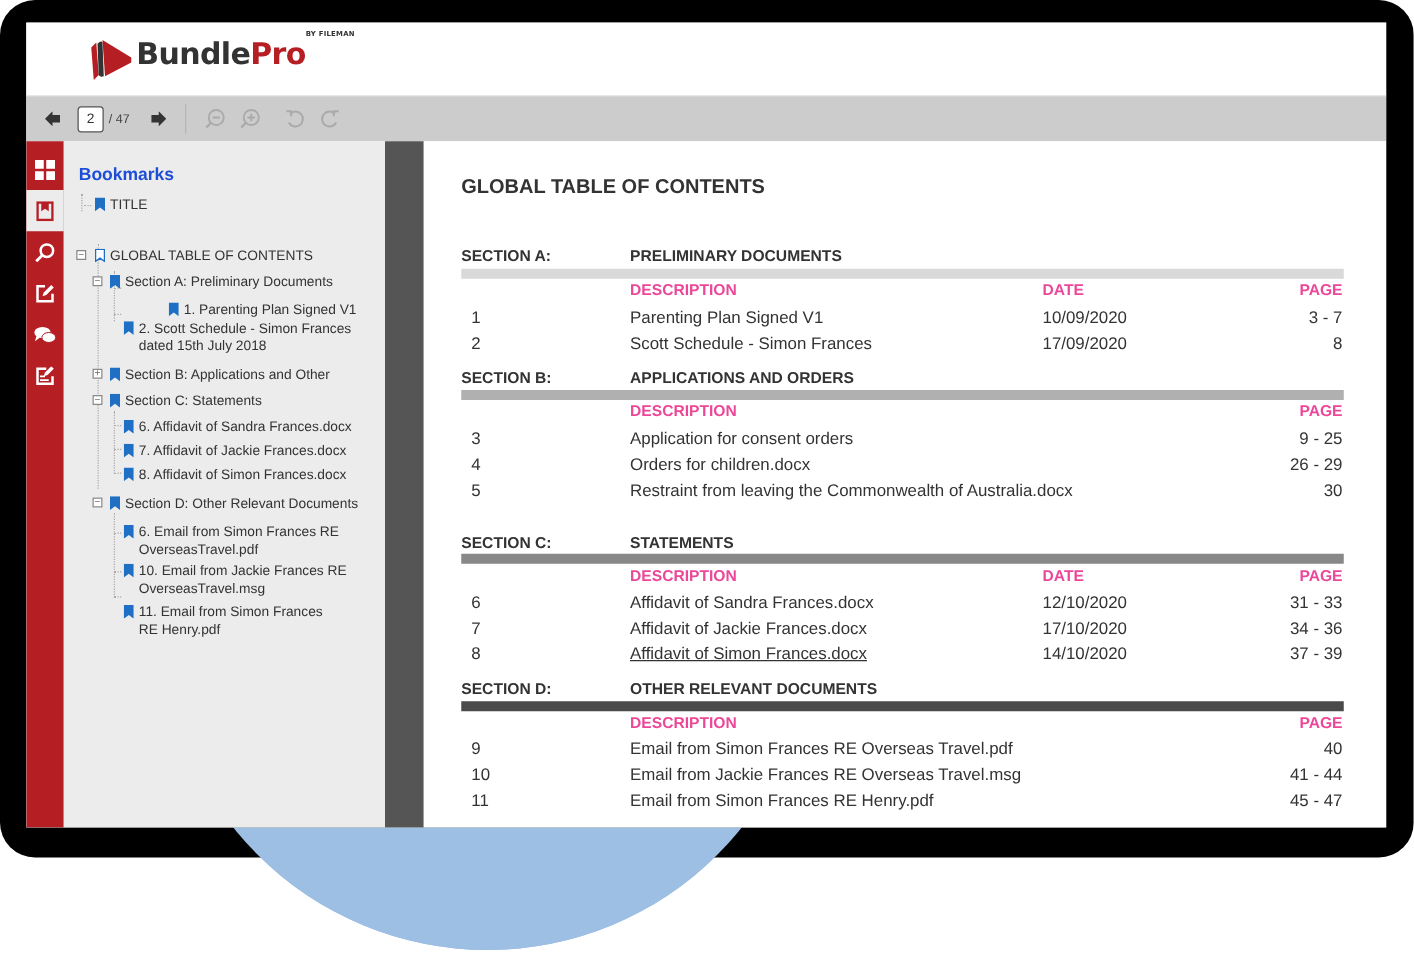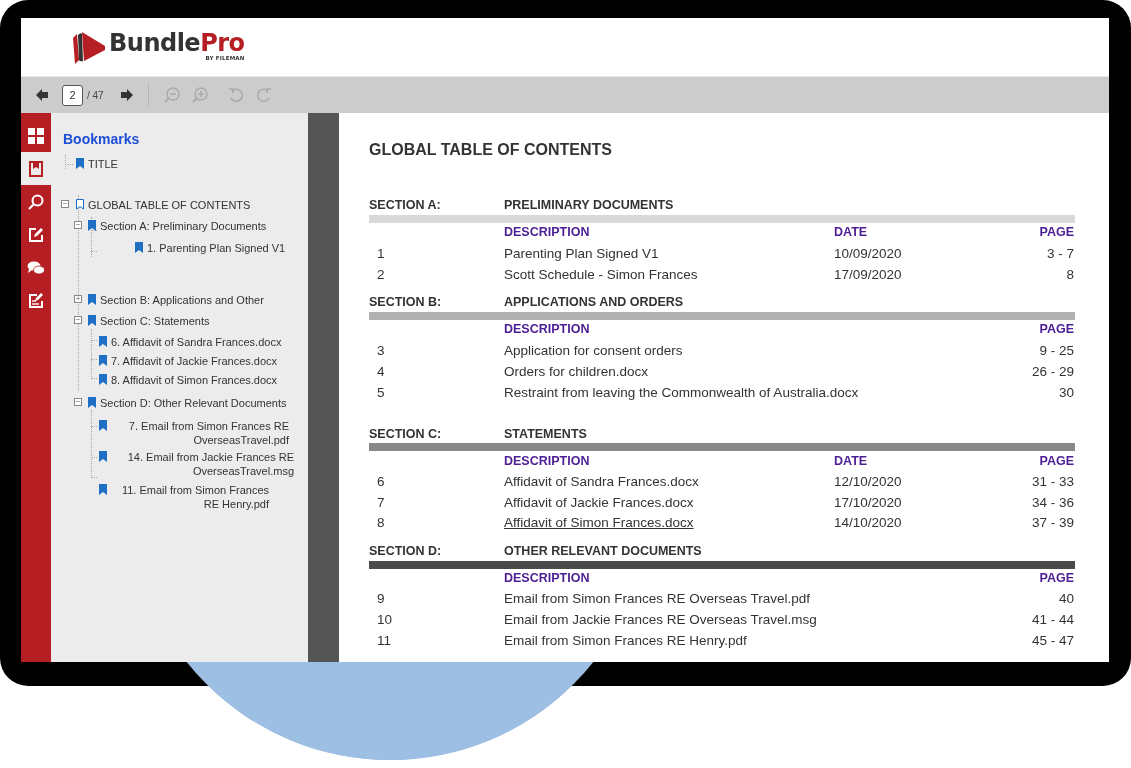--- a/index.html
+++ b/index.html
@@ -21,21 +21,21 @@
   }
   .screen {
     position: absolute; left: 21px; top: 18px; width: 1088px; height: 644px;
     background: #fff; overflow: hidden;
   }
 
   
   .app-header { position: absolute; left: 0; top: 0; width: 100%; height: 59px; background: #fff; border-bottom: 1px solid #e6e6e6; }
   .logo { position: absolute; left: 48px; top: 10px; height: 42px; display: flex; align-items: flex-start; }
   .logo svg { display: block; }
-  .logo-text { display: flex; flex-direction: column; margin-left: 2px; }
+  .logo-text { display: flex; margin-left: 2px; }
   .logo-word { font-family: "DejaVu Sans", sans-serif; font-weight: bold; font-size: 24px; letter-spacing: -0.5px; line-height: 30px; }
   .logo-word .b { color: #333; }
   .logo-word .p { color: #b51f24; }
   .logo-sub { font-family: "DejaVu Sans", sans-serif; font-weight: bold; font-size: 5.5px; color: #333; text-align: right; margin-top: -3px; letter-spacing: 0.2px; }
 
   
   .toolbar { position: absolute; left: 0; top: 59px; width: 100%; height: 36px; background: #cccccc; display: flex; align-items: center; }
   .tb-btn { display: flex; align-items: center; justify-content: center; cursor: pointer; }
   .tb-prev { margin-left: 14px; width: 14px; height: 14px; }
   .page-input { margin-left: 13px; width: 21px; height: 21px; border: 1px solid #555; border-radius: 3px; background: #fff; font-size: 11px; text-align: center; line-height: 19px; color: #333; }
@@ -52,36 +52,36 @@
   .left-rail { position: absolute; left: 0; top: 95px; width: 30px; height: 549px; background: #b51f24; }
   .rail-item { width: 30px; height: 33px; display: flex; align-items: center; justify-content: center; cursor: pointer; }
   .rail-item.active { background: #ececec; }
 
   
   .bookmarks { position: absolute; left: 30px; top: 95px; width: 257px; height: 549px; background: #ececec; }
   .bm-title { position: absolute; left: 12px; top: 18px; font-weight: bold; font-size: 14px; color: #1d4ed8; }
   .bm-tree { position: absolute; left: 0; top: 0; width: 100%; height: 100%; }
   .bm-node { position: absolute; display: flex; align-items: flex-start; font-size: 11px; color: #333; line-height: 14px; cursor: pointer; }
   .bm-node .flag { width: 8px; height: 11px; margin-right: 4px; flex: 0 0 auto; margin-top: 1px; }
-  .bm-node .txt { white-space: normal; text-align: right; }
+  .bm-node .txt { white-space: normal; }
   .tog { position: absolute; width: 8px; height: 8px; border: 1px solid #888; background: #fff; font-size: 8px; line-height: 6px; text-align: center; color: #666; cursor: pointer; }
   .vline { position: absolute; width: 0; border-left: 1px dotted #aaa; }
   .hline { position: absolute; height: 0; border-top: 1px dotted #aaa; }
 
   
   .gutter { position: absolute; left: 287px; top: 95px; width: 31px; height: 549px; background: #555555; }
 
   
   .page { position: absolute; left: 318px; top: 95px; width: 770px; height: 549px; background: #fff; }
   .doc-title { position: absolute; left: 30px; top: 28px; font-size: 16px; font-weight: bold; color: #333; }
   .sec-head { position: absolute; left: 30px; font-size: 12.5px; font-weight: bold; color: #333; }
   .sec-head .lbl { position: absolute; left: 0; width: 130px; }
   .sec-head .nm { position: absolute; left: 135px; white-space: nowrap; }
   .sec-bar { position: absolute; left: 30px; width: 706px; height: 8px; }
-  .col-head { position: absolute; font-size: 12.5px; font-weight: bold; color: #4c1d95; }
+  .col-head { position: absolute; font-size: 12.5px; font-weight: bold; color: #ec4899; }
   .row-cell { position: absolute; font-size: 13.5px; color: #333; white-space: nowrap; }
   .num { left: 38px; }
   .desc { left: 165px; }
   .date { left: 495px; }
   .page-col { right: 35px; text-align: right; }
 </style>
 </head>
 <body>
 
 <div class="blue-circle"></div>
@@ -233,20 +233,26 @@
             <path d="M0 0 H8 V11 L4 8 L0 11 Z" fill="#1f6fc5"></path>
           </svg>
         <span class="txt">Section A: Preliminary Documents</span>
       </div>
       <div class="bm-node" style="left:48px; top:128px; width:200px;padding-left:36px;">
         <svg class="flag" viewBox="0 0 8 11">
             <path d="M0 0 H8 V11 L4 8 L0 11 Z" fill="#1f6fc5"></path>
           </svg>
         <span class="txt">1. Parenting Plan Signed V1</span>
       </div>
+      <div class="bm-node" style="left:48px; top:143px; width:200px;">
+        <svg class="flag" viewBox="0 0 8 11">
+            <path d="M0 0 H8 V11 L4 8 L0 11 Z" fill="#1f6fc5"></path>
+          </svg>
+        <span class="txt">2. Scott Schedule - Simon Frances dated 15th July 2018</span>
+      </div>
       <div class="bm-node" style="left:37px; top:180px; width:210px;">
         <svg class="flag" viewBox="0 0 8 11">
             <path d="M0 0 H8 V11 L4 8 L0 11 Z" fill="#1f6fc5"></path>
           </svg>
         <span class="txt">Section B: Applications and Other</span>
       </div>
       <div class="bm-node" style="left:37px; top:201px; width:210px;">
         <svg class="flag" viewBox="0 0 8 11">
             <path d="M0 0 H8 V11 L4 8 L0 11 Z" fill="#1f6fc5"></path>
           </svg>
@@ -273,27 +279,27 @@
       <div class="bm-node" style="left:37px; top:283px; width:215px;">
         <svg class="flag" viewBox="0 0 8 11">
             <path d="M0 0 H8 V11 L4 8 L0 11 Z" fill="#1f6fc5"></path>
           </svg>
         <span class="txt">Section D: Other Relevant Documents</span>
       </div>
       <div class="bm-node" style="left:48px; top:306px; width:190px;">
         <svg class="flag" viewBox="0 0 8 11">
             <path d="M0 0 H8 V11 L4 8 L0 11 Z" fill="#1f6fc5"></path>
           </svg>
-        <span class="txt">7. Email from Simon Frances RE OverseasTravel.pdf</span>
+        <span class="txt">6. Email from Simon Frances RE OverseasTravel.pdf</span>
       </div>
       <div class="bm-node" style="left:48px; top:337px; width:195px;">
         <svg class="flag" viewBox="0 0 8 11">
             <path d="M0 0 H8 V11 L4 8 L0 11 Z" fill="#1f6fc5"></path>
           </svg>
-        <span class="txt">14. Email from Jackie Frances RE OverseasTravel.msg</span>
+        <span class="txt">10. Email from Jackie Frances RE OverseasTravel.msg</span>
       </div>
       <div class="bm-node" style="left:48px; top:370px; width:170px;">
         <svg class="flag" viewBox="0 0 8 11">
             <path d="M0 0 H8 V11 L4 8 L0 11 Z" fill="#1f6fc5"></path>
           </svg>
         <span class="txt">11. Email from Simon Frances RE Henry.pdf</span>
       </div>
     </div>
   </div>
 

